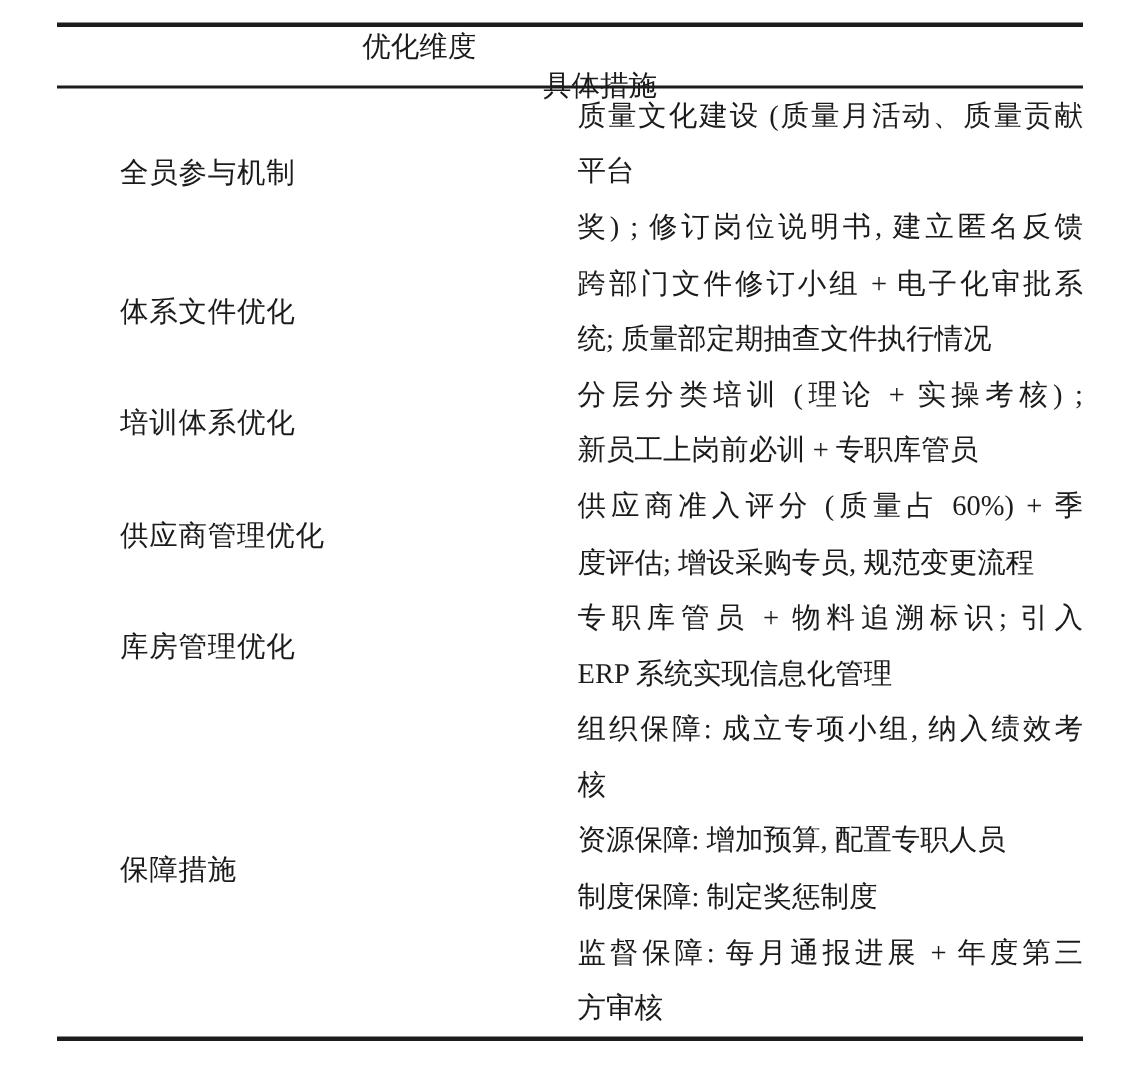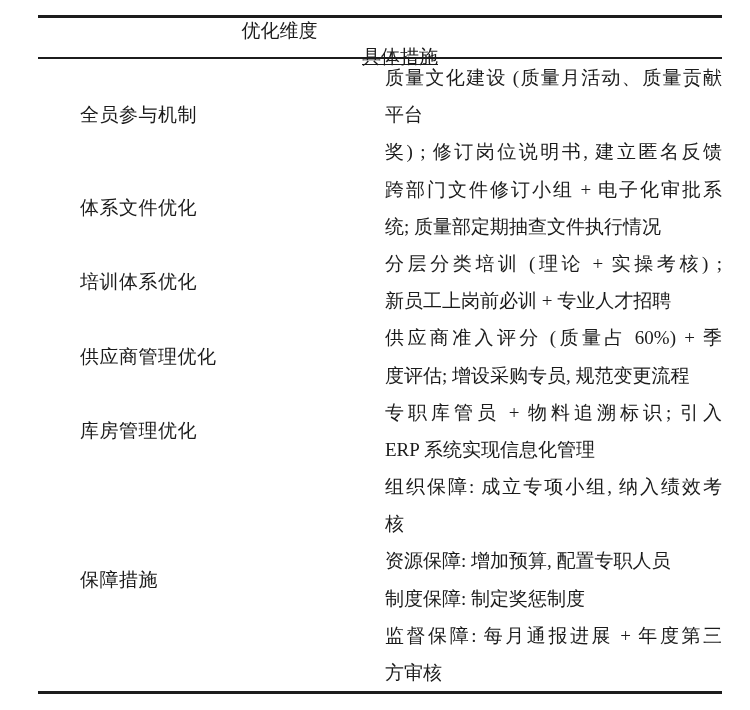--- a/index.html
+++ b/index.html
@@ -35,21 +35,20 @@
   }
   .header-col-dim {
     width: 347px;
     box-sizing: border-box;
     padding-left: 35px;
   }
   .header-col-measures {
     flex: 1;
     box-sizing: border-box;
     padding-left: 40px;
-    text-decoration: underline;
   }
   .body-rows {
     width: 100%;
   }
   .trow {
     display: flex;
   }
   .dim-cell {
     width: 347px;
     box-sizing: border-box;
@@ -104,21 +103,21 @@
       <div class="measure-cell">
         <div class="mline fill">跨部门文件修订小组 + 电子化审批系</div>
         <div class="mline">统; 质量部定期抽查文件执行情况</div>
       </div>
     </div>
 
     <div class="trow">
       <div class="dim-cell">培训体系优化</div>
       <div class="measure-cell">
         <div class="mline fill">分层分类培训 (理论 + 实操考核) ;</div>
-        <div class="mline">新员工上岗前必训 + 专业人才招聘</div>
+        <div class="mline">新员工上岗前必训 + 专职库管员</div>
       </div>
     </div>
 
     <div class="trow">
       <div class="dim-cell">供应商管理优化</div>
       <div class="measure-cell">
         <div class="mline fill">供应商准入评分 (质量占 60%) + 季</div>
         <div class="mline">度评估; 增设采购专员, 规范变更流程</div>
       </div>
     </div>

